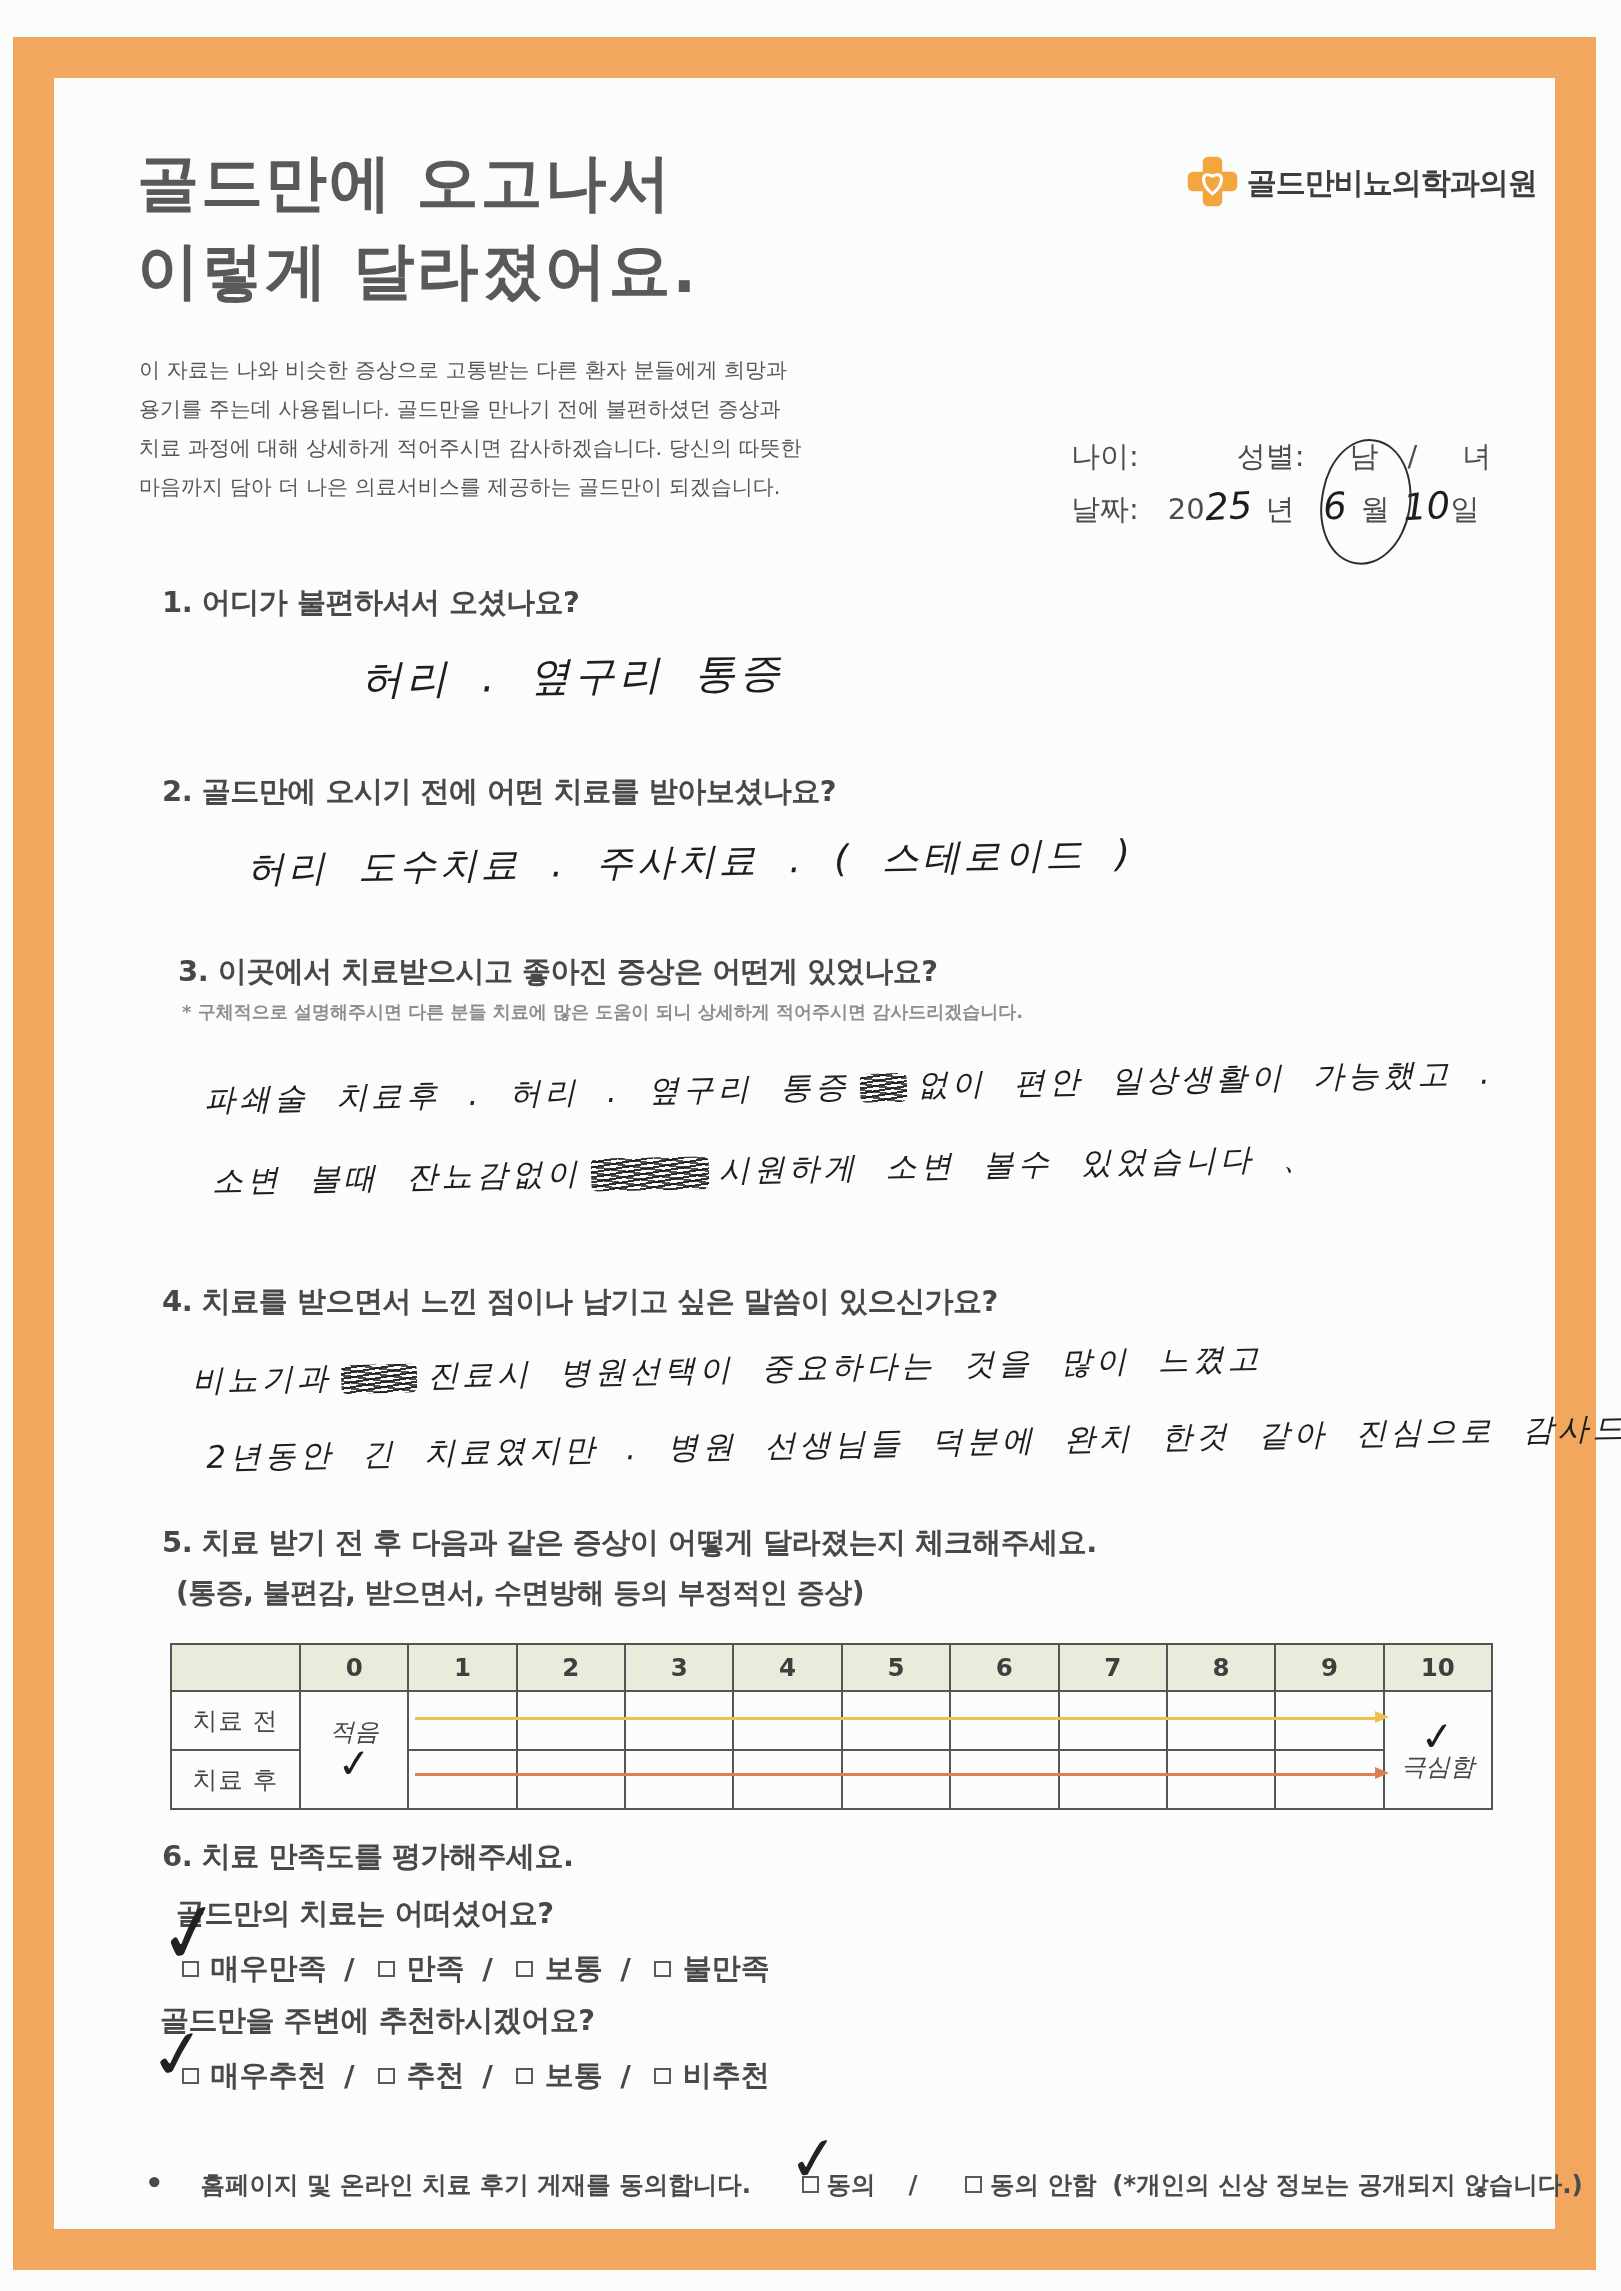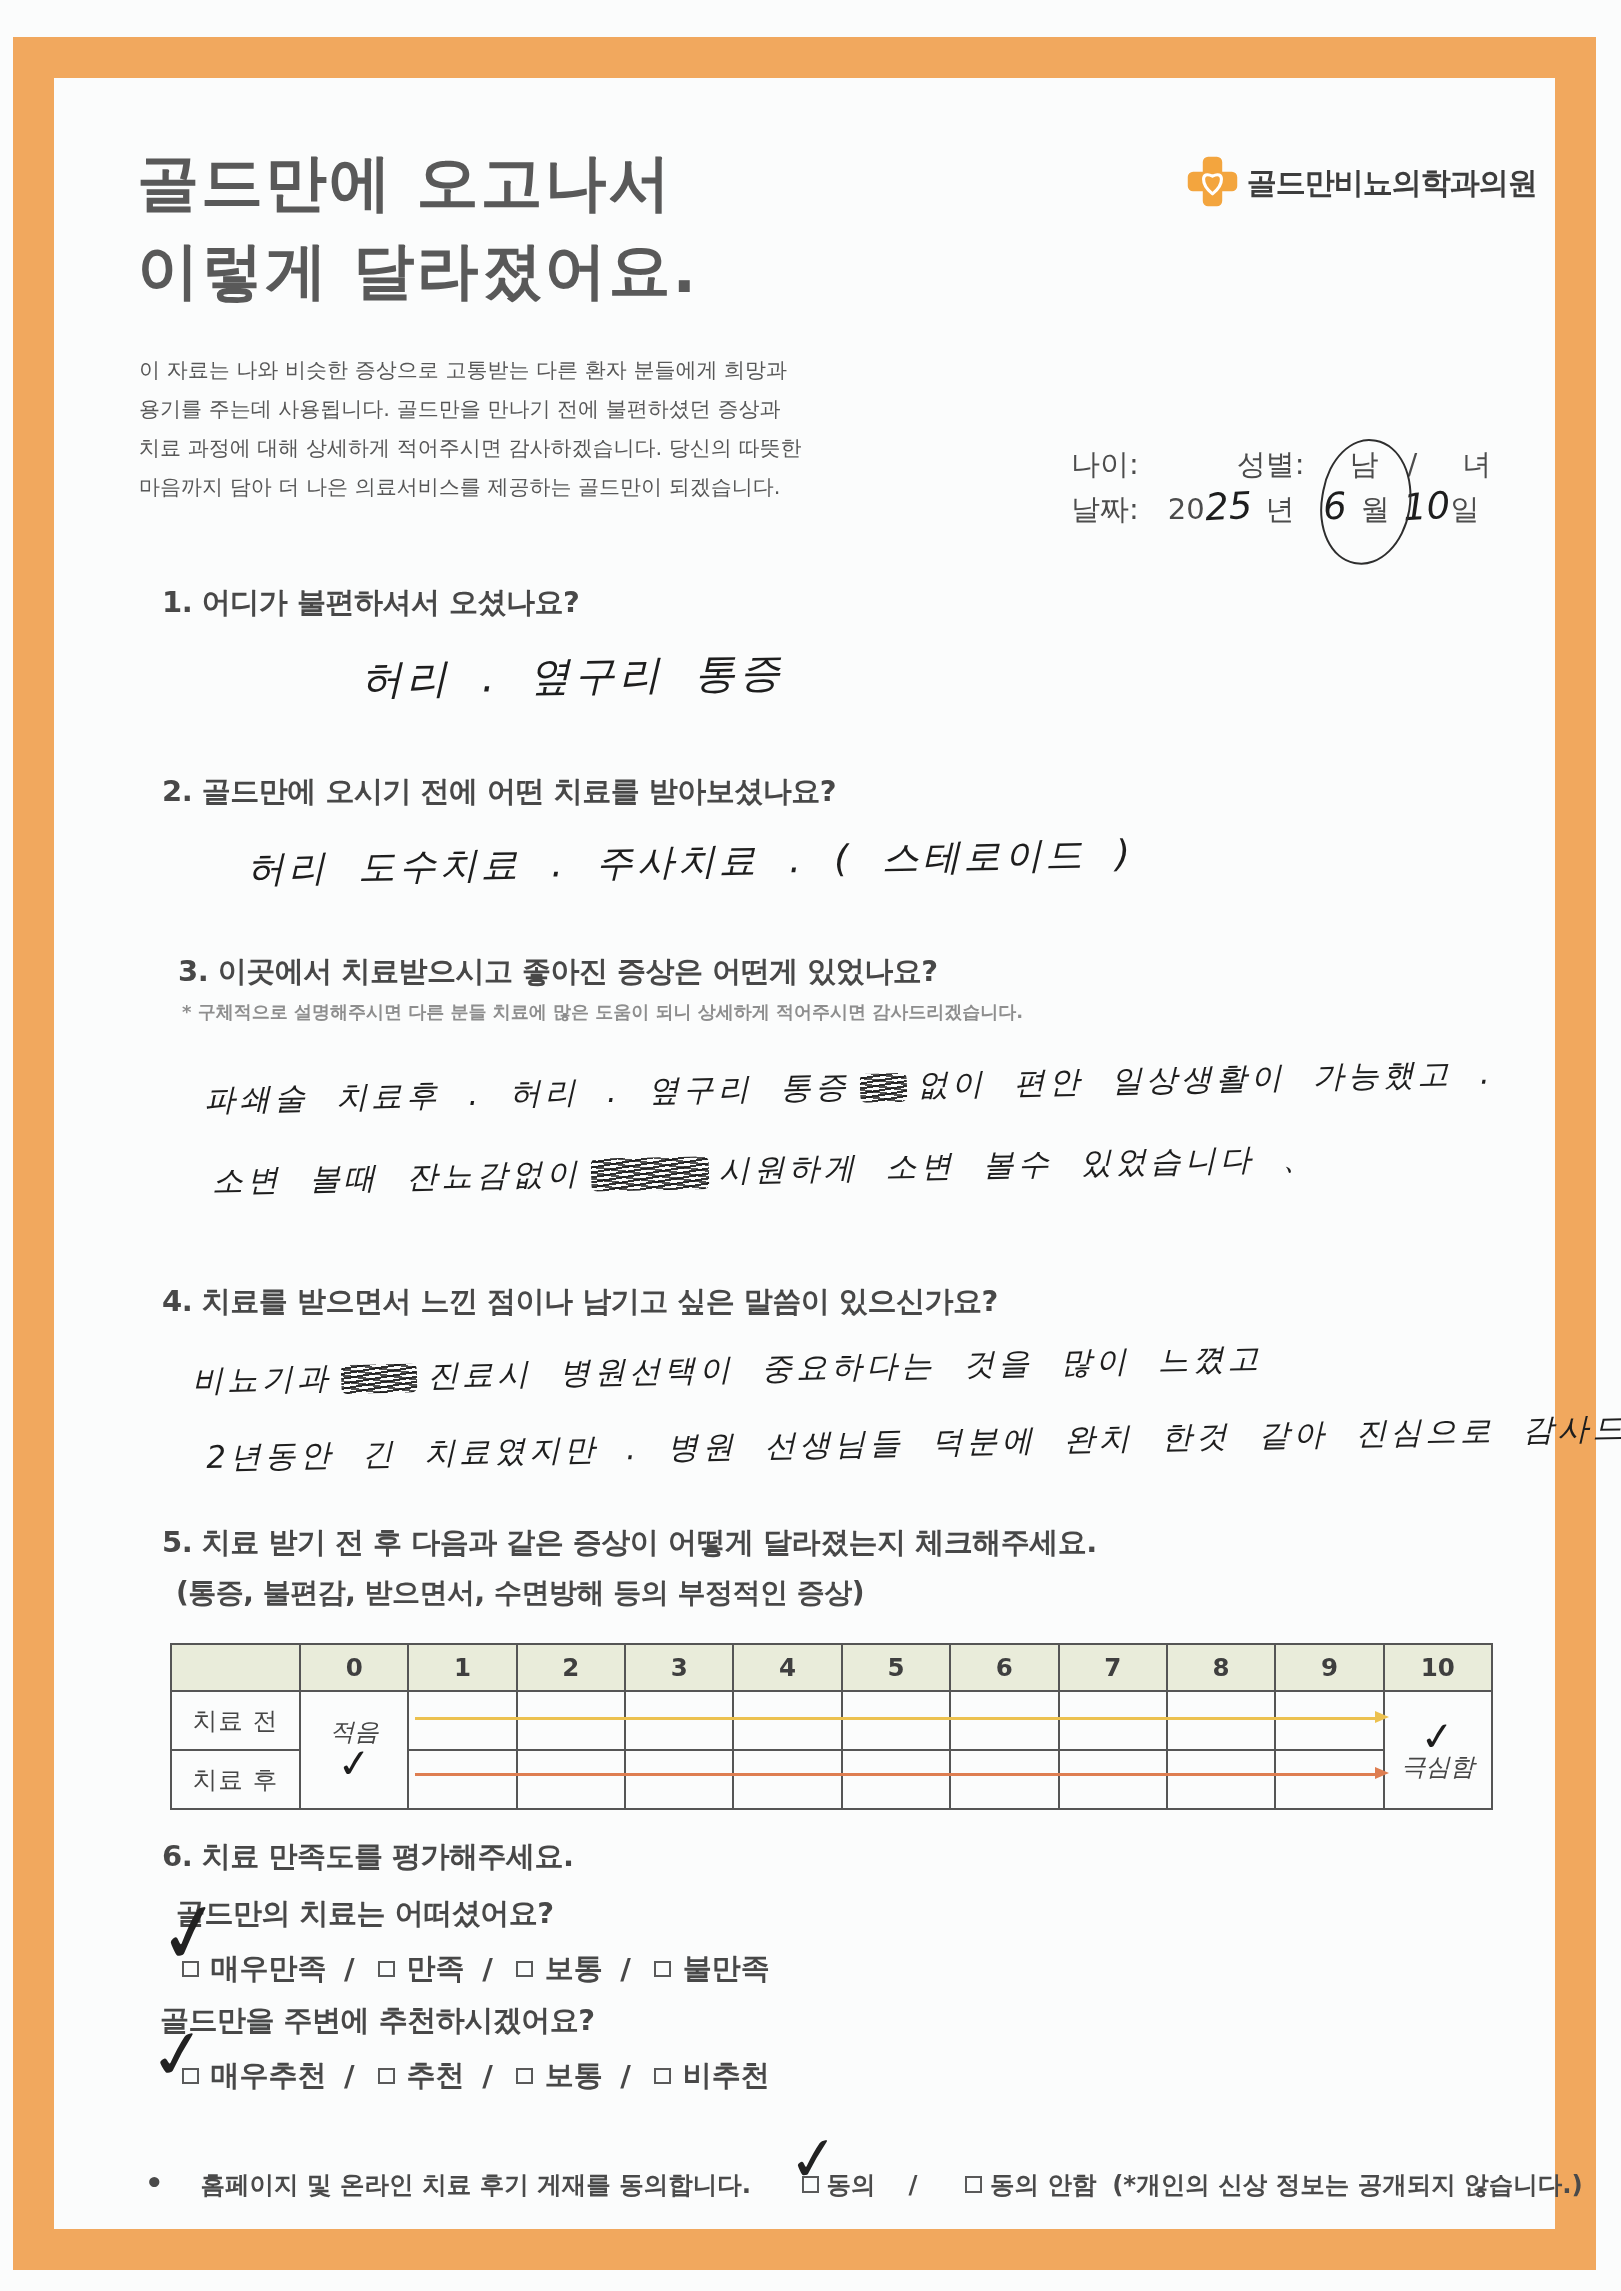--- a/index.html
+++ b/index.html
@@ -21,21 +21,21 @@
   }
   .logo{position:absolute;left:1186px;top:155px;display:flex;align-items:center;gap:7.8px;}
   .logo-text{font-size:30px;font-weight:800;color:#3d3d3d;letter-spacing:-1px;}
   .intro{
     position:absolute;left:139px;top:351px;width:665px;
     font-size:21px;color:#575757;line-height:1.85;word-break:break-all;
   }
   
   .pinfo{position:absolute;left:1071px;top:437px;font-size:29px;color:#4c4c4c;}
   .pinfo-row{display:flex;align-items:baseline;height:48px;white-space:nowrap;}
-  .ml-xl{margin-left:98px;margin-top:8px;}.ml-l{margin-left:45px;}.ml-m{margin-left:29px;}.ml-s{margin-left:13.7px;}
+  .ml-xl{margin-left:98px;}.ml-l{margin-left:45px;}.ml-m{margin-left:29px;}.ml-s{margin-left:13.7px;}
   .hw-num{font-size:37px;font-style:italic;color:#1d1d1d;display:inline-block;transform:rotate(-3deg);}
   .male-circle{
     position:absolute;left:1321px;top:439px;width:86px;height:122px;
     border:2.9px solid #2e2e2e;border-radius:48% 52% 50% 50%;
     transform:rotate(10deg);pointer-events:none;
   }
   
   .q{position:absolute;font-size:29px;font-weight:700;color:#484848;letter-spacing:-0.5px;white-space:nowrap;}
   .q-note{position:absolute;font-size:18px;font-weight:600;color:#8e8e8e;white-space:nowrap;}
   .ans{position:absolute;font-style:italic;color:#1e1e1e;white-space:nowrap;letter-spacing:3.9px;word-spacing:13.7px;}

